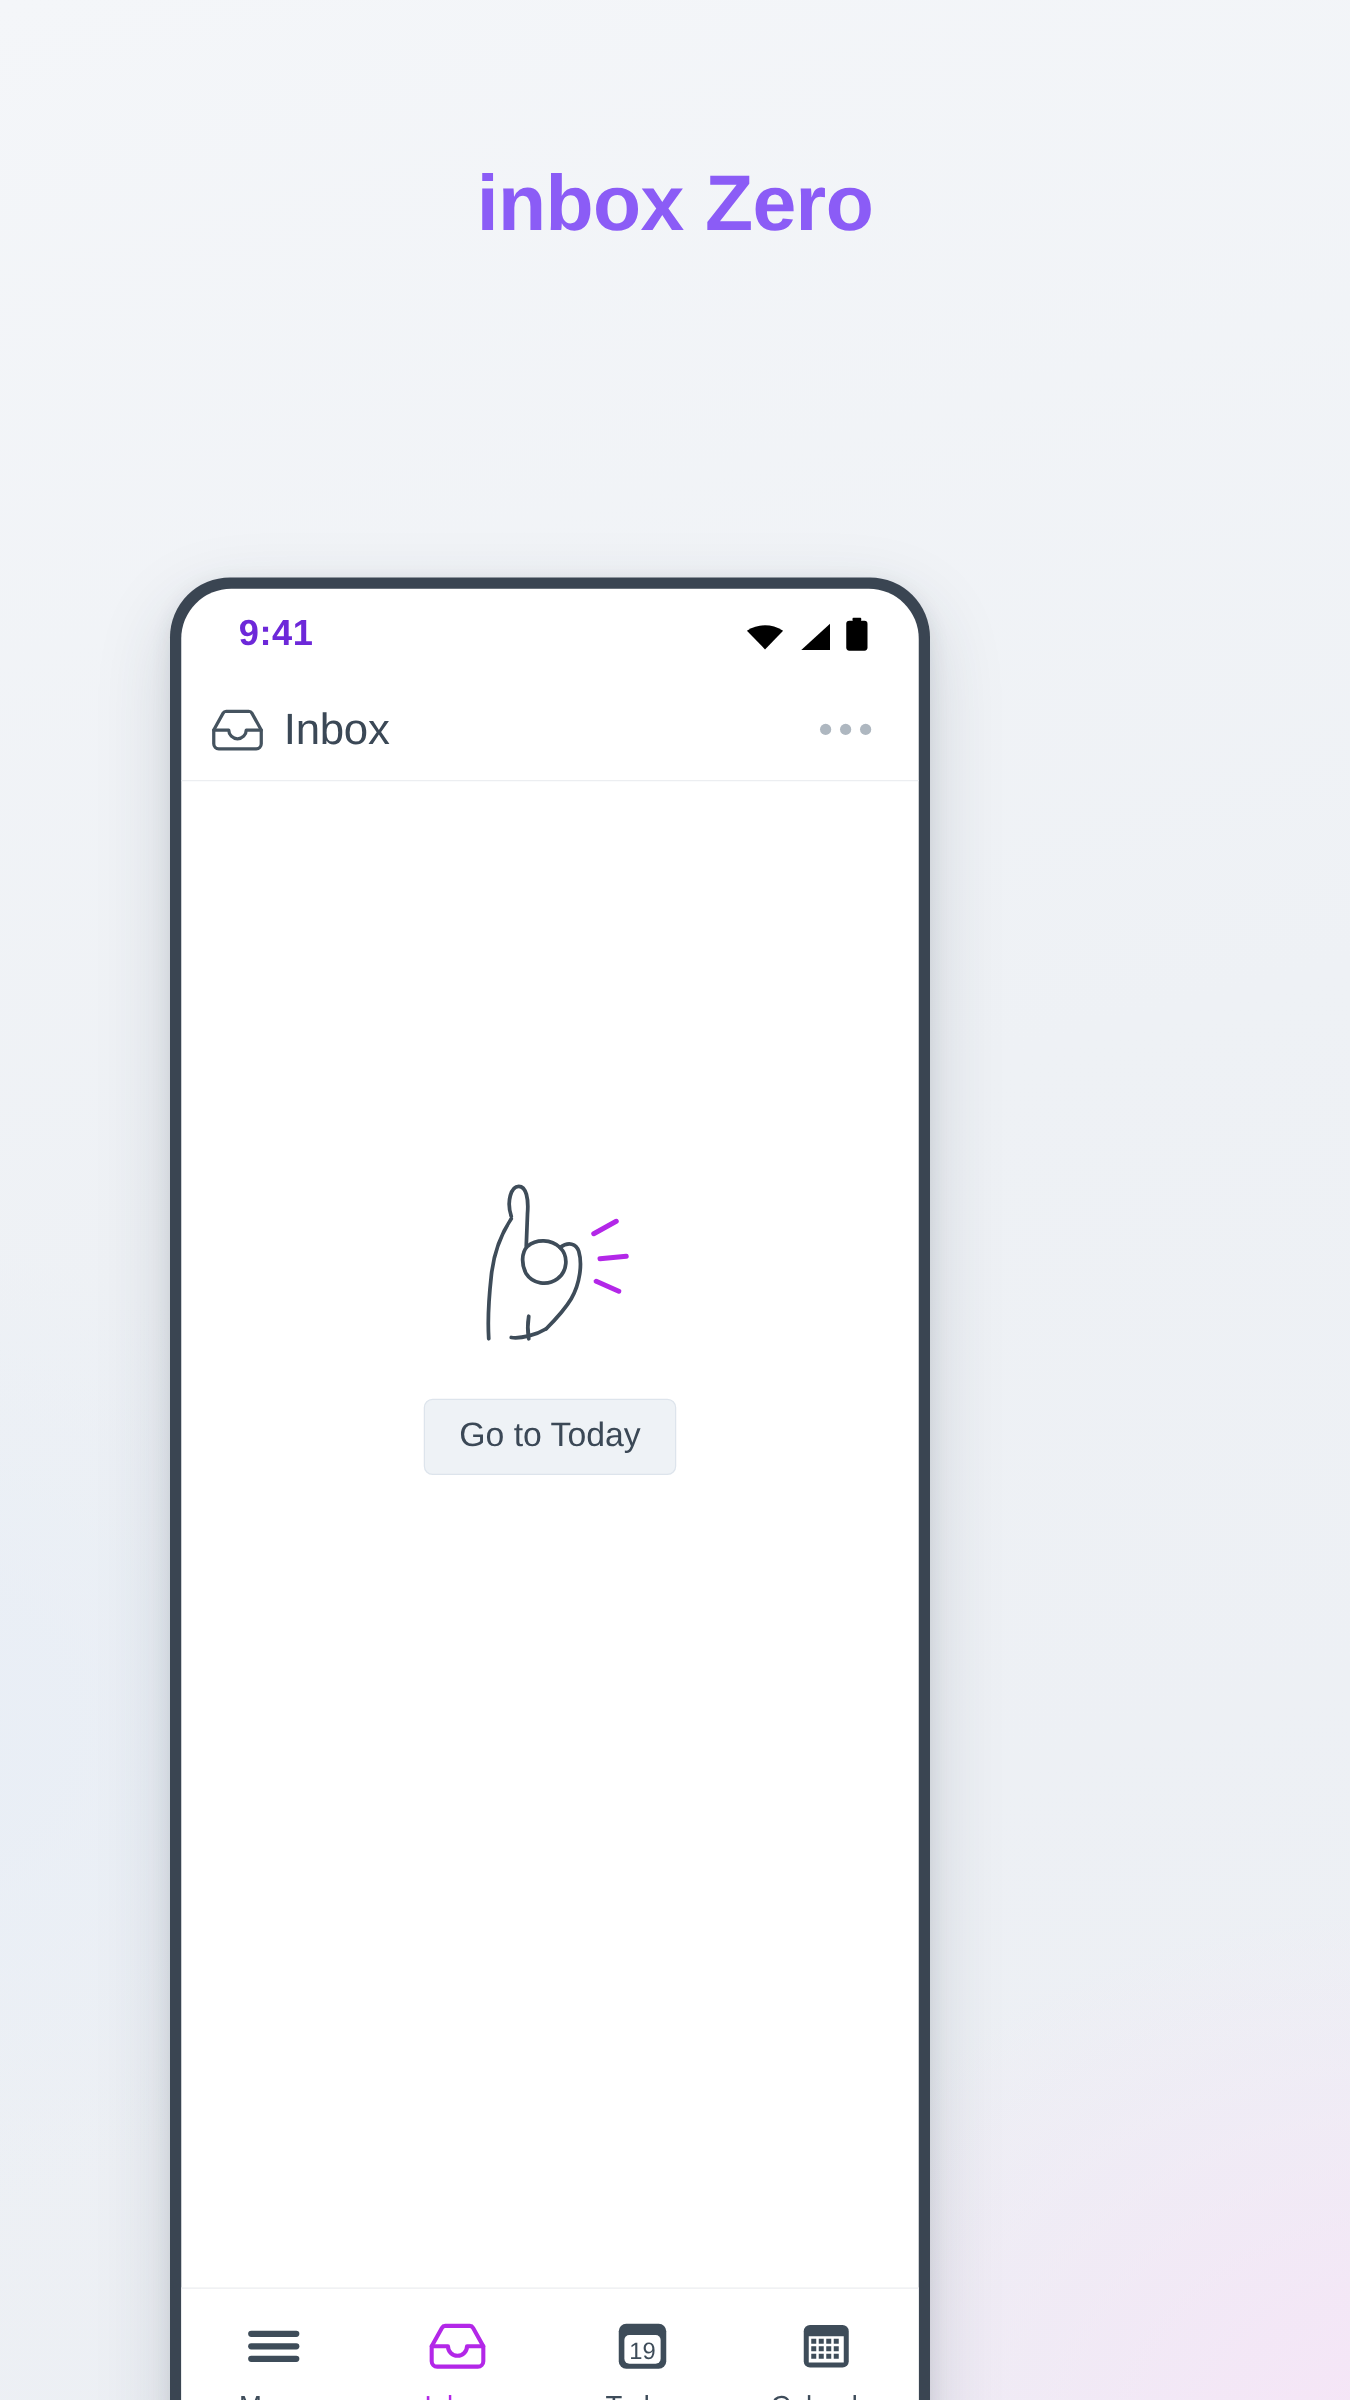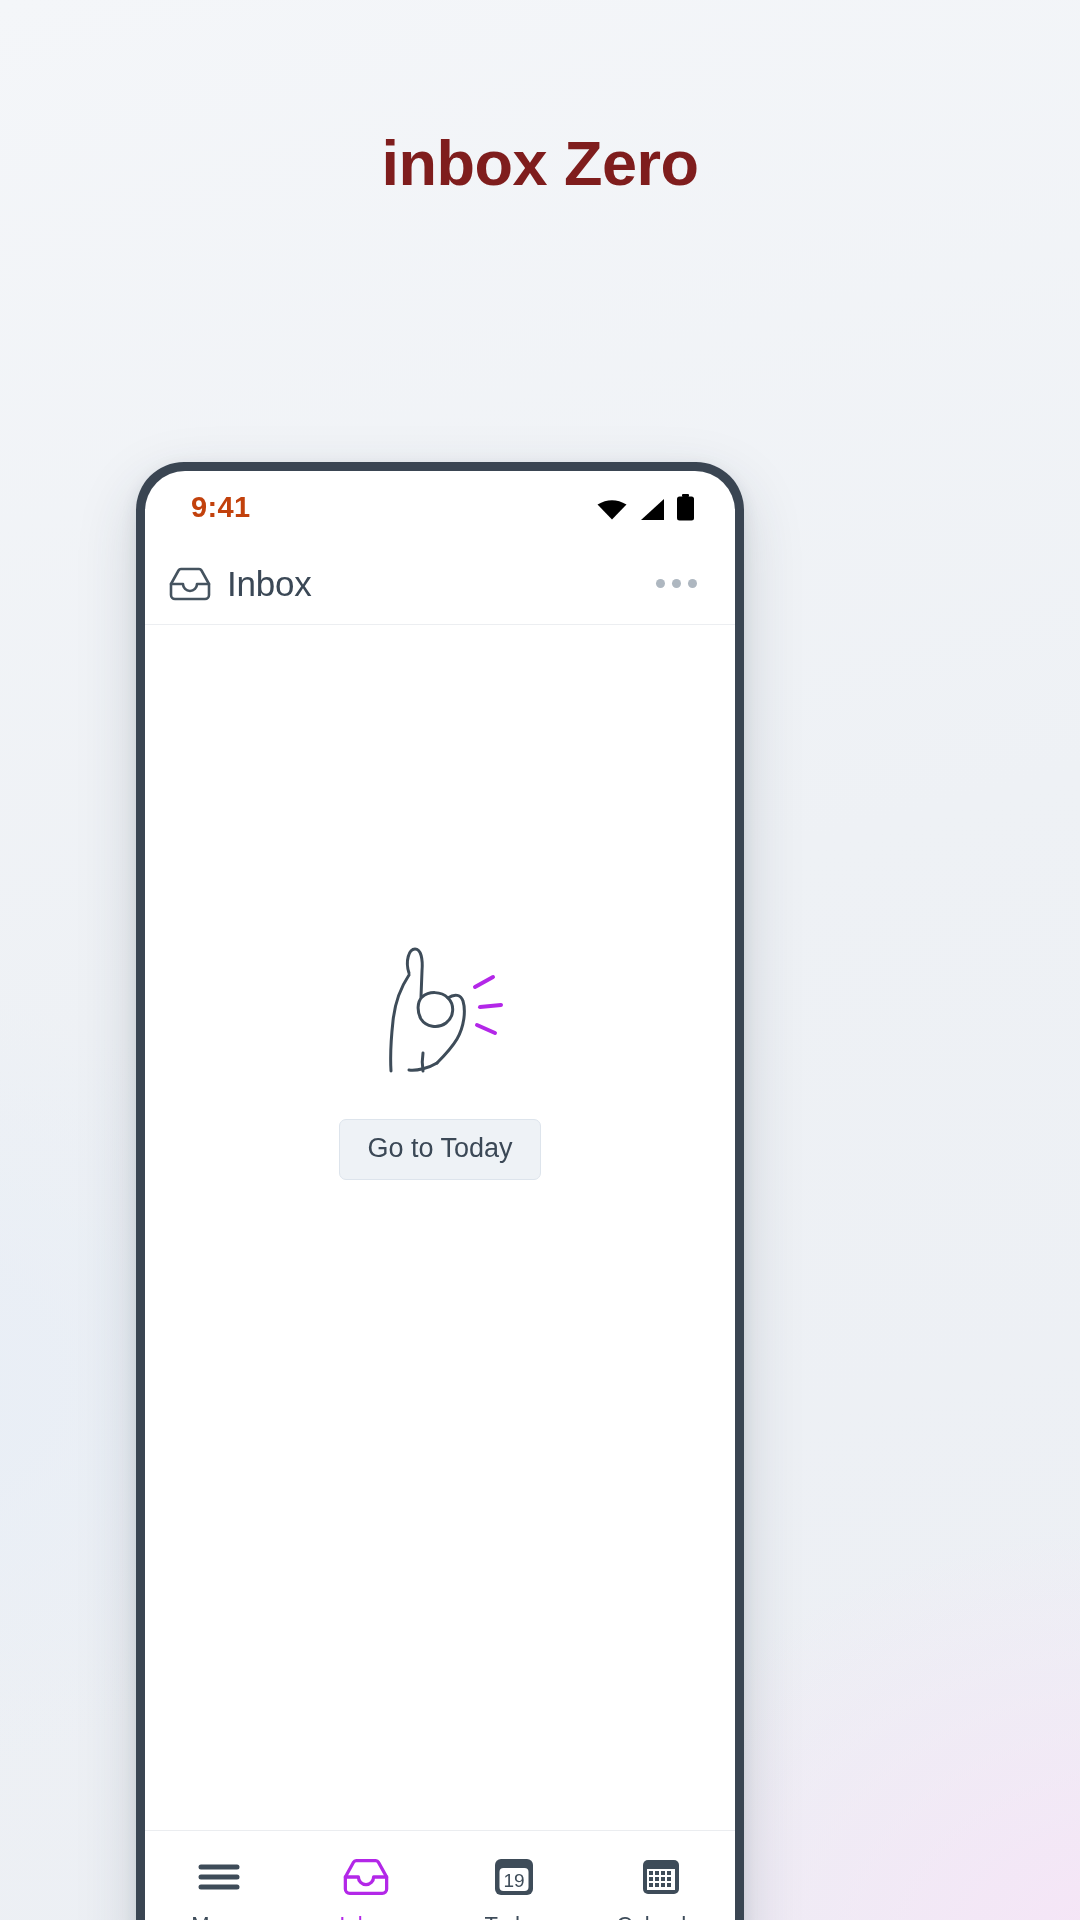--- a/index.html
+++ b/index.html
@@ -13,33 +13,33 @@
   
   #bg-wash { position:absolute; inset:0;
     background:
       radial-gradient(900px 700px at 105% 102%, #f6e4f7 0%, rgba(246,228,247,0) 62%),
       radial-gradient(700px 600px at -8% 72%, #e8eef6 0%, rgba(232,238,246,0) 65%),
       linear-gradient(165deg,#f4f6f9 0%, #eef1f5 48%, #eceff4 100%);
   }
   
   #hero { position:absolute; top:108px; left:0; width:1080px; text-align:center; }
   #hero .l1 { font-size:63px; font-weight:700; color:#343d46; letter-spacing:-0.5px; line-height:1.0; }
-  #hero .l2 { font-size:63px; font-weight:700; color:#7f1d1d; letter-spacing:-0.5px; line-height:1.0; margin-top:24px; }
+  #hero .l2 { font-size:63px; font-weight:700; color:#8b5cf6; letter-spacing:-0.5px; line-height:1.0; margin-top:24px; }
 
   
   #phone { position:absolute; left:136px; top:462px; width:608px; height:1500px;
     background:#3a4552; border-radius:48px 48px 0 0; padding:9px 9px 0 9px;
     box-shadow:0 22px 60px rgba(42,54,70,.17), 0 5px 16px rgba(42,54,70,.10); }
   #screen { width:590px; height:100%; background:#ffffff; border-radius:40px 40px 0 0; overflow:hidden;
     display:flex; flex-direction:column; }
 
   
   #statusbar { height:72px; flex:0 0 72px; display:flex; align-items:center;
     justify-content:space-between; padding:0 40px 0 46px; }
-  #clock { font-size:29px; font-weight:600; color:#c2410c; letter-spacing:.4px; }
+  #clock { font-size:29px; font-weight:600; color:#6d28d9; letter-spacing:.4px; }
   #status-icons { display:flex; align-items:flex-end; gap:11px; }
 
   
   #appbar { flex:0 0 82px; display:flex; align-items:center; padding:0 34px 0 22px;
     border-bottom:1px solid #eceef1; }
   #appbar-left { display:flex; align-items:center; gap:14px; flex:1; }
   #appbar-title { font-size:35px; color:#3b4856; font-weight:400; letter-spacing:-.2px; }
   #kebab { display:flex; gap:7px; align-items:center; padding:10px 4px; }
   #kebab i { width:9px; height:9px; border-radius:50%; background:#aeb7c0; display:block; }
 

